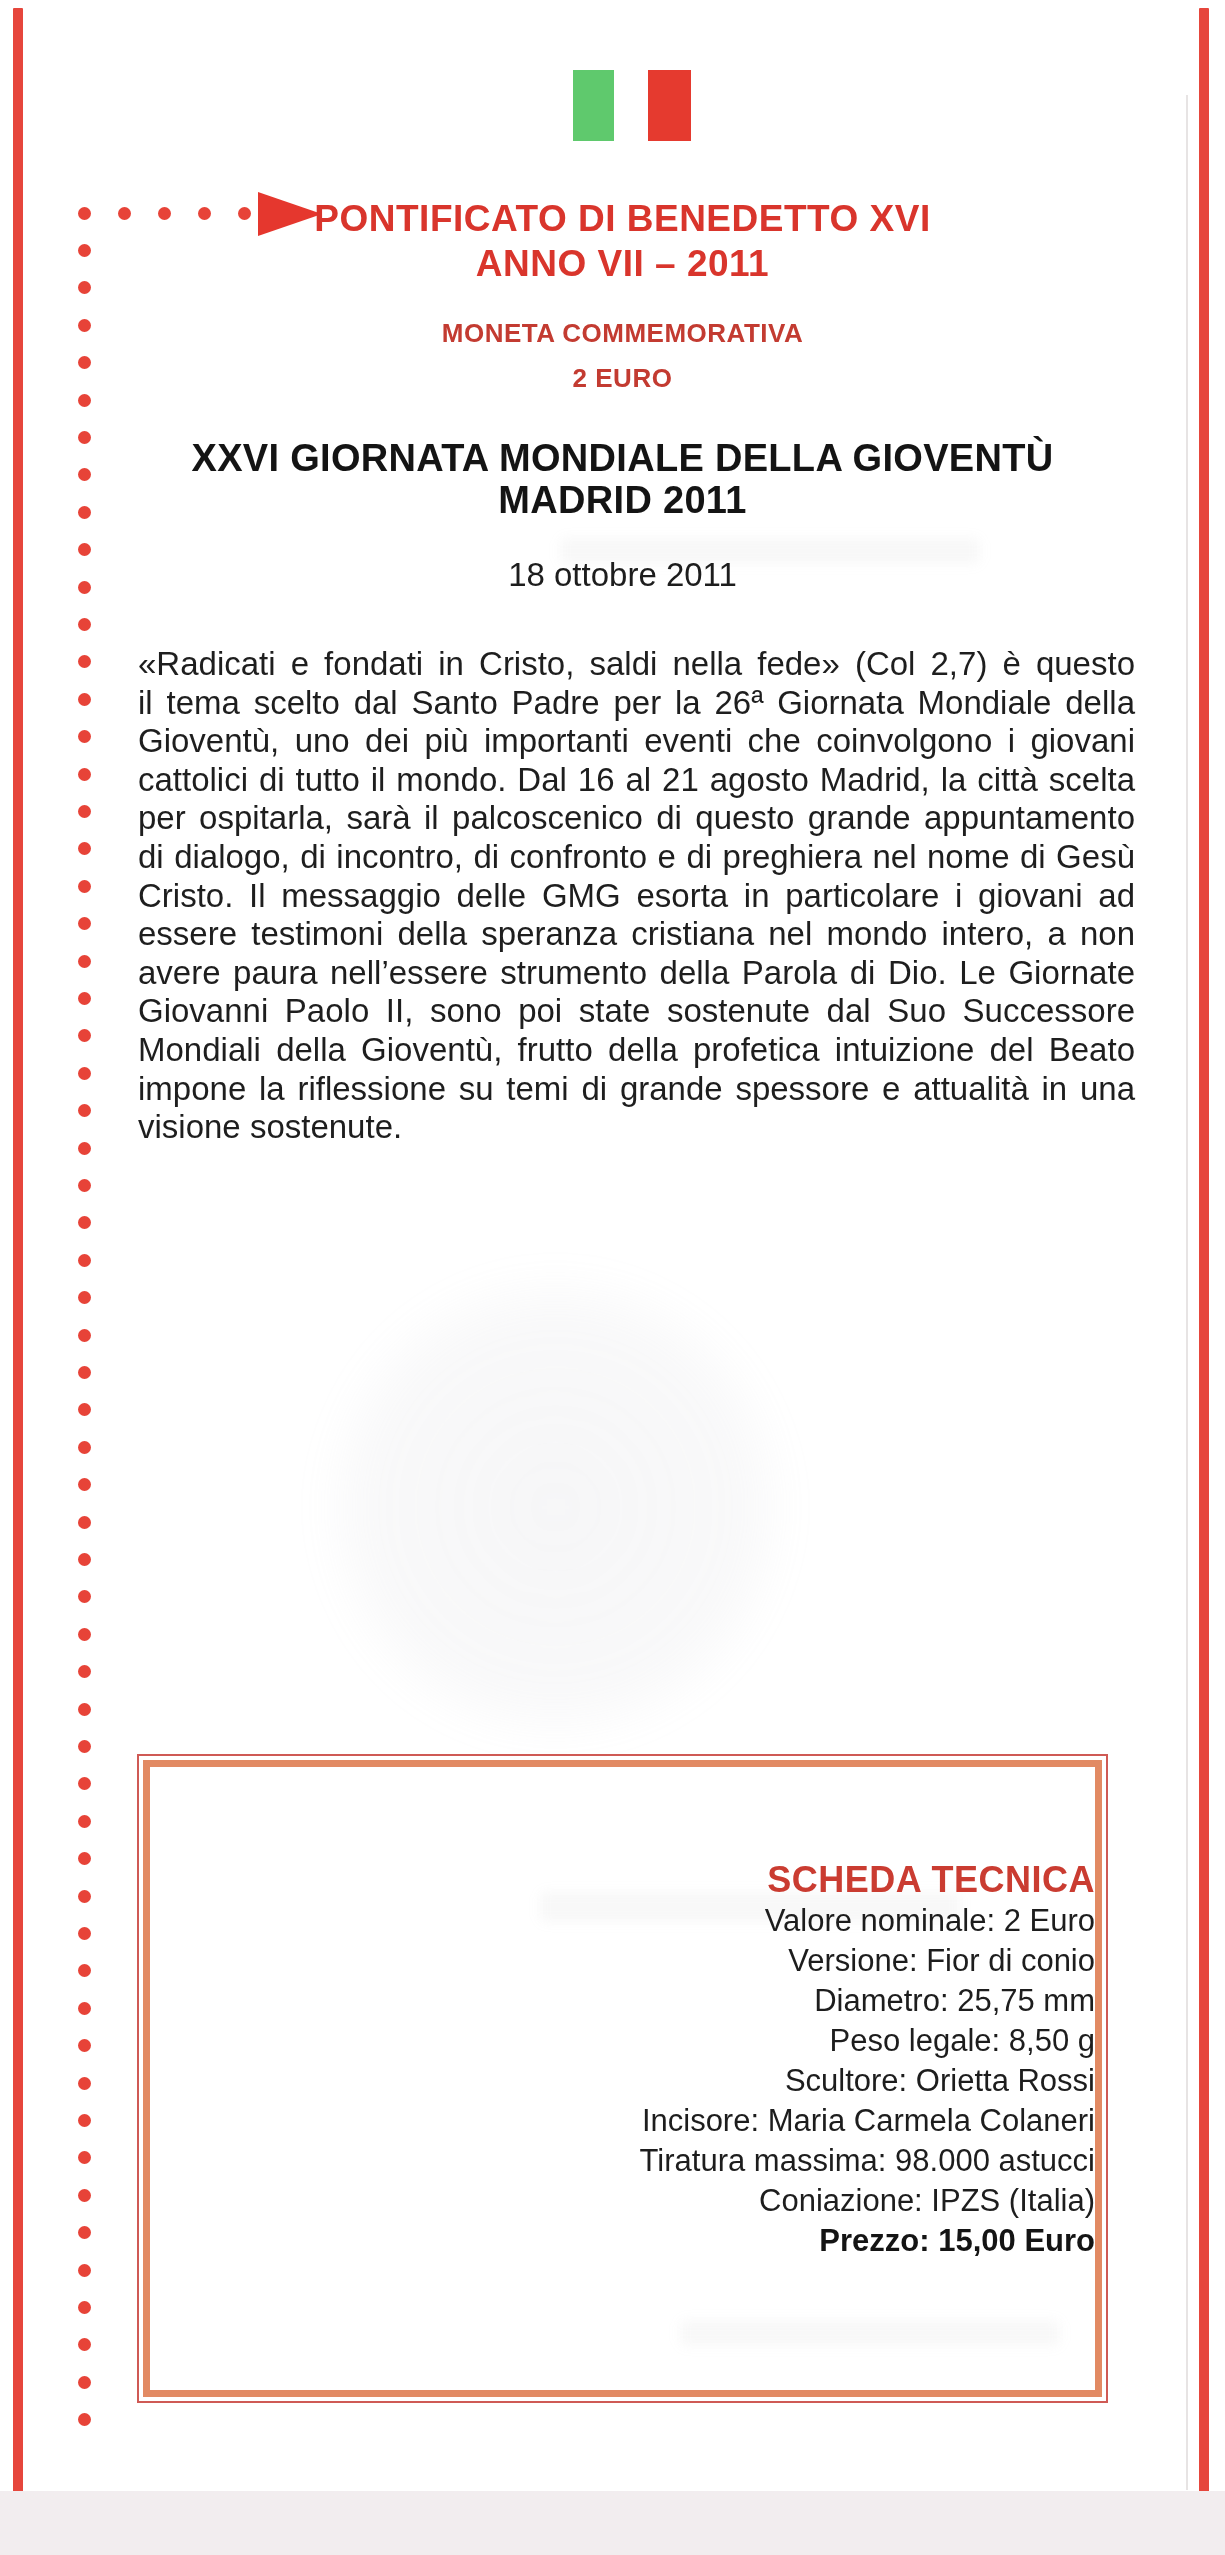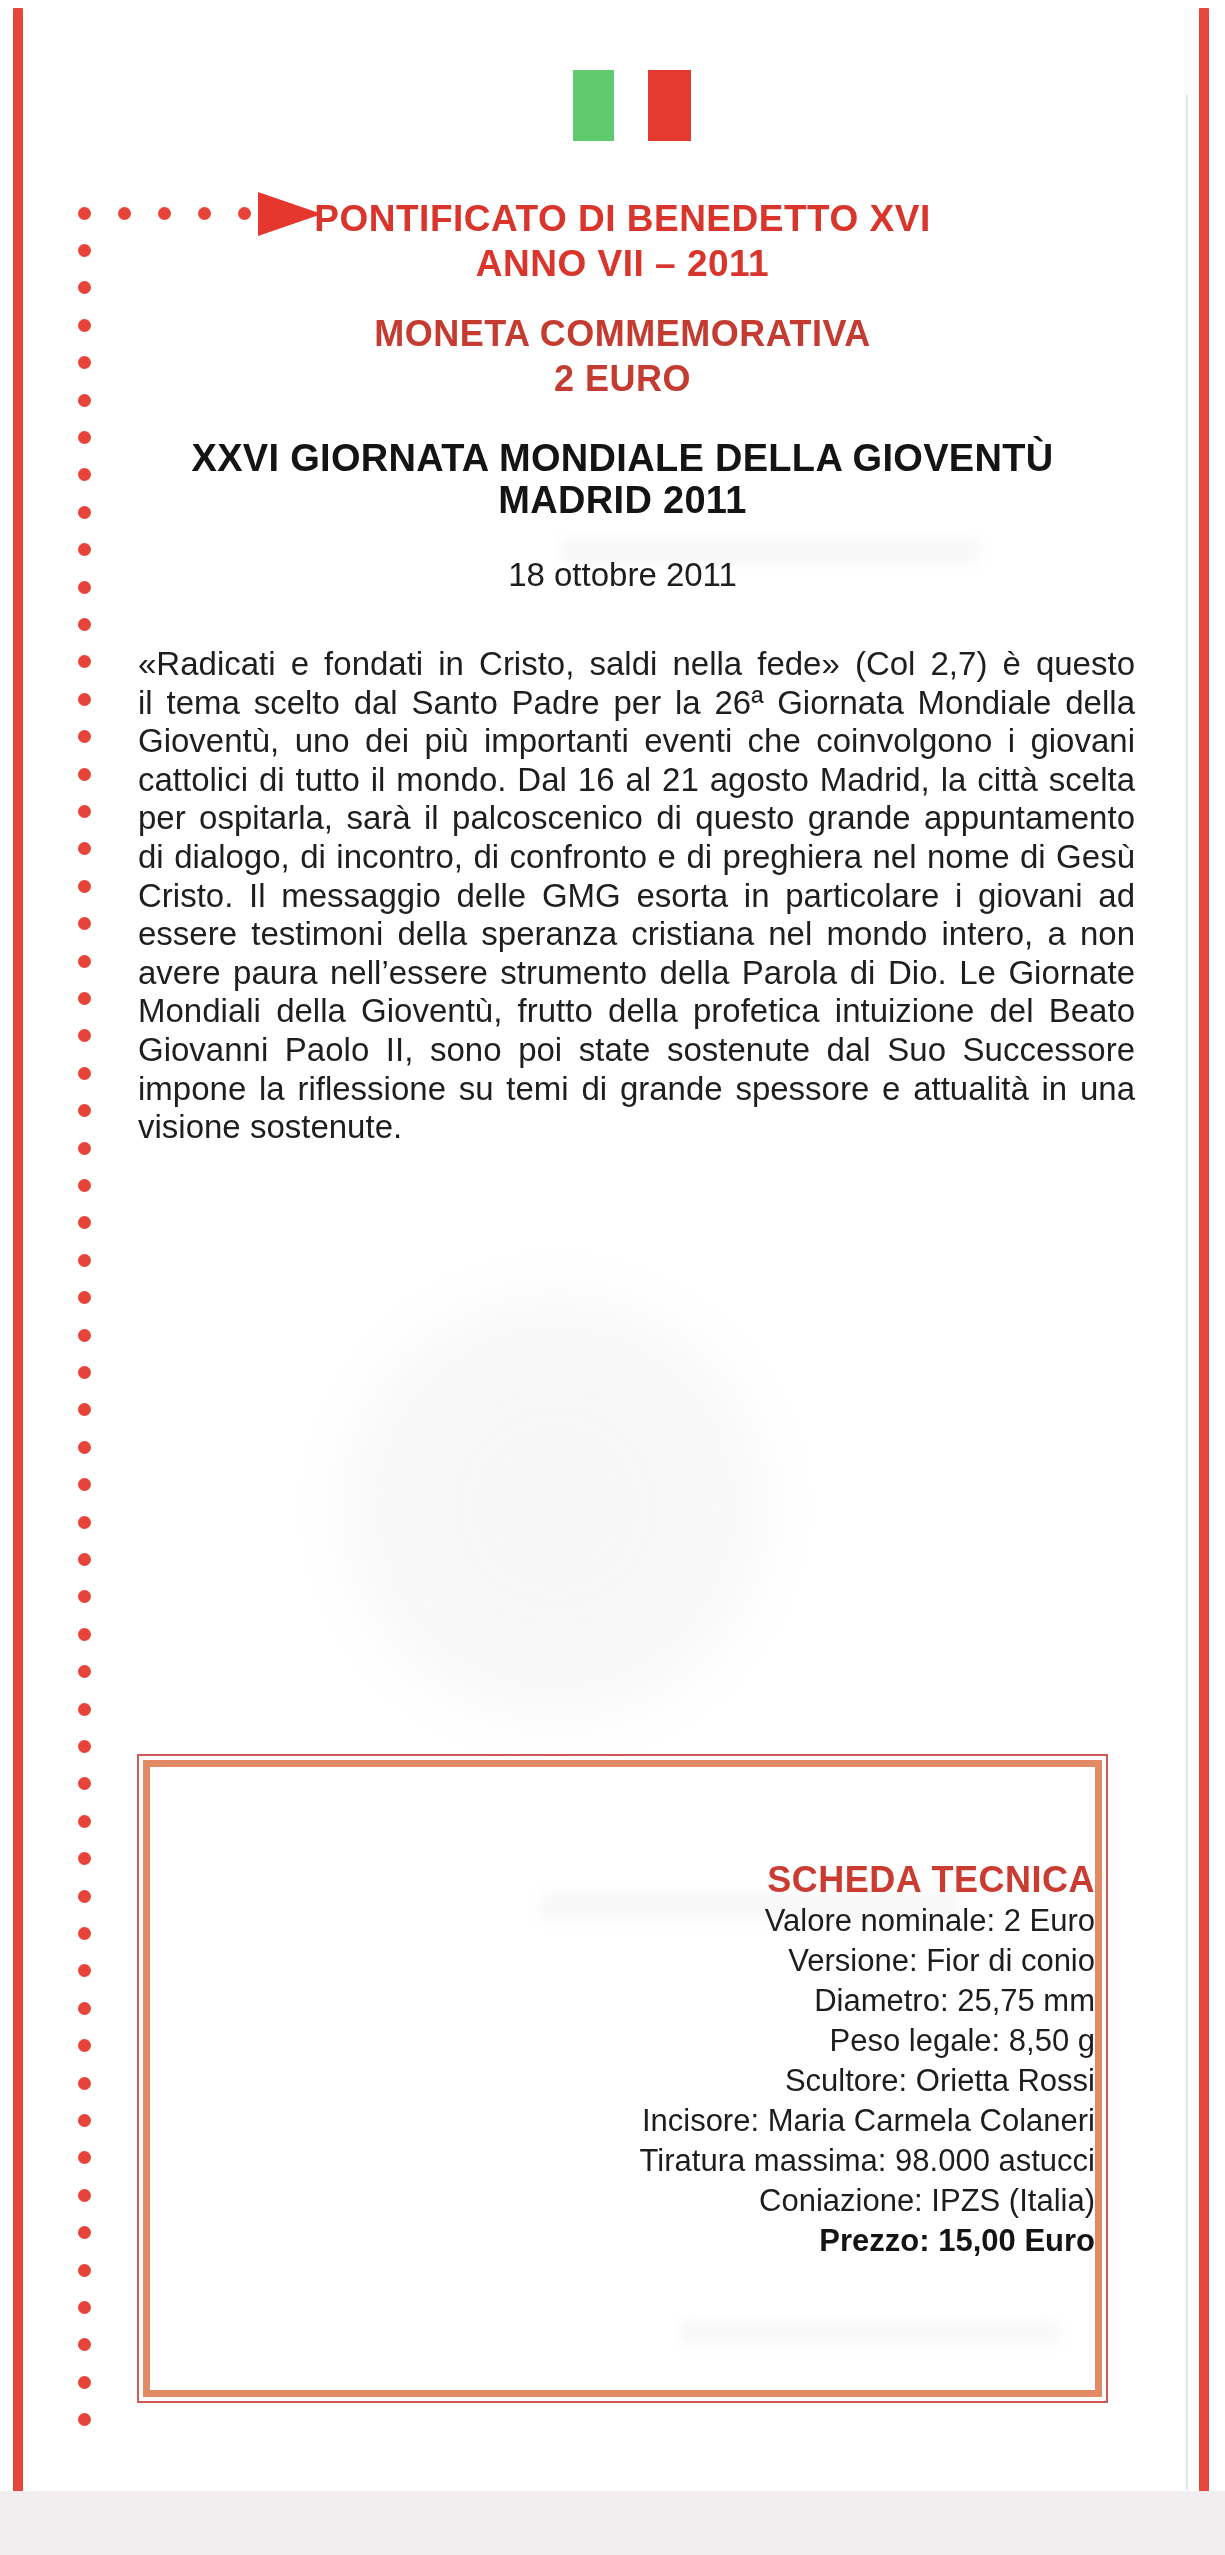--- a/index.html
+++ b/index.html
@@ -29,21 +29,21 @@
   
   .dot{position:absolute;width:13px;height:13px;border-radius:50%;background:#e74338;}
   .arrow-right{
     position:absolute;left:258px;top:192px;width:0;height:0;
     border-top:22px solid transparent;border-bottom:22px solid transparent;
     border-left:64px solid #e5372e;
   }
   
   .center-block{position:absolute;left:20px;width:1205px;text-align:center;}
   .h-red{top:196px;font-size:37px;line-height:45px;font-weight:bold;color:#d9352c;letter-spacing:.5px;}
-  .h-brick{top:311px;font-size:36px;line-height:45px;font-weight:bold;color:#c33b31;letter-spacing:.5px;}
+  .h-brick{top:311px;font-size:26px;line-height:45px;font-weight:bold;color:#c33b31;letter-spacing:.5px;}
   .h-event{top:437px;font-size:38px;line-height:42px;font-weight:bold;color:#141414;letter-spacing:.3px;}
   .h-date{top:556px;font-size:33px;line-height:38px;font-weight:normal;color:#1d1d1d;}
   
   .paragraph{position:absolute;left:138px;top:645px;width:997px;font-size:33px;color:#1e1e1e;}
   .para-line{
     line-height:38.6px;white-space:nowrap;
     text-align:justify;text-align-last:justify;
   }
   .para-line:last-child{text-align-last:left;}
   
@@ -167,22 +167,22 @@
   <div class="paragraph">
       <div class="para-line">«Radicati e fondati in Cristo, saldi nella fede» (Col 2,7) è questo</div>
       <div class="para-line">il tema scelto dal Santo Padre per la 26ª Giornata Mondiale della</div>
       <div class="para-line">Gioventù, uno dei più importanti eventi che coinvolgono i giovani</div>
       <div class="para-line">cattolici di tutto il mondo. Dal 16 al 21 agosto Madrid, la città scelta</div>
       <div class="para-line">per ospitarla, sarà il palcoscenico di questo grande appuntamento</div>
       <div class="para-line">di dialogo, di incontro, di confronto e di preghiera nel nome di Gesù</div>
       <div class="para-line">Cristo. Il messaggio delle GMG esorta in particolare i giovani ad</div>
       <div class="para-line">essere testimoni della speranza cristiana nel mondo intero, a non</div>
       <div class="para-line">avere paura nell’essere strumento della Parola di Dio. Le Giornate</div>
+      <div class="para-line">Giovanni Paolo II, sono poi state sostenute dal Suo Successore</div>
       <div class="para-line">Mondiali della Gioventù, frutto della profetica intuizione del Beato</div>
-      <div class="para-line">Giovanni Paolo II, sono poi state sostenute dal Suo Successore</div>
       <div class="para-line">impone la riflessione su temi di grande spessore e attualità in una</div>
       <div class="para-line">visione sostenute.</div>
     </div>
 
   <div class="scheda-outer">
     <div class="scheda-inner">
       <div class="scheda-content">
         <div class="scheda-title">SCHEDA TECNICA</div>
         <div class="scheda-rows">
             <div class="scheda-row">Valore nominale: 2 Euro</div>

